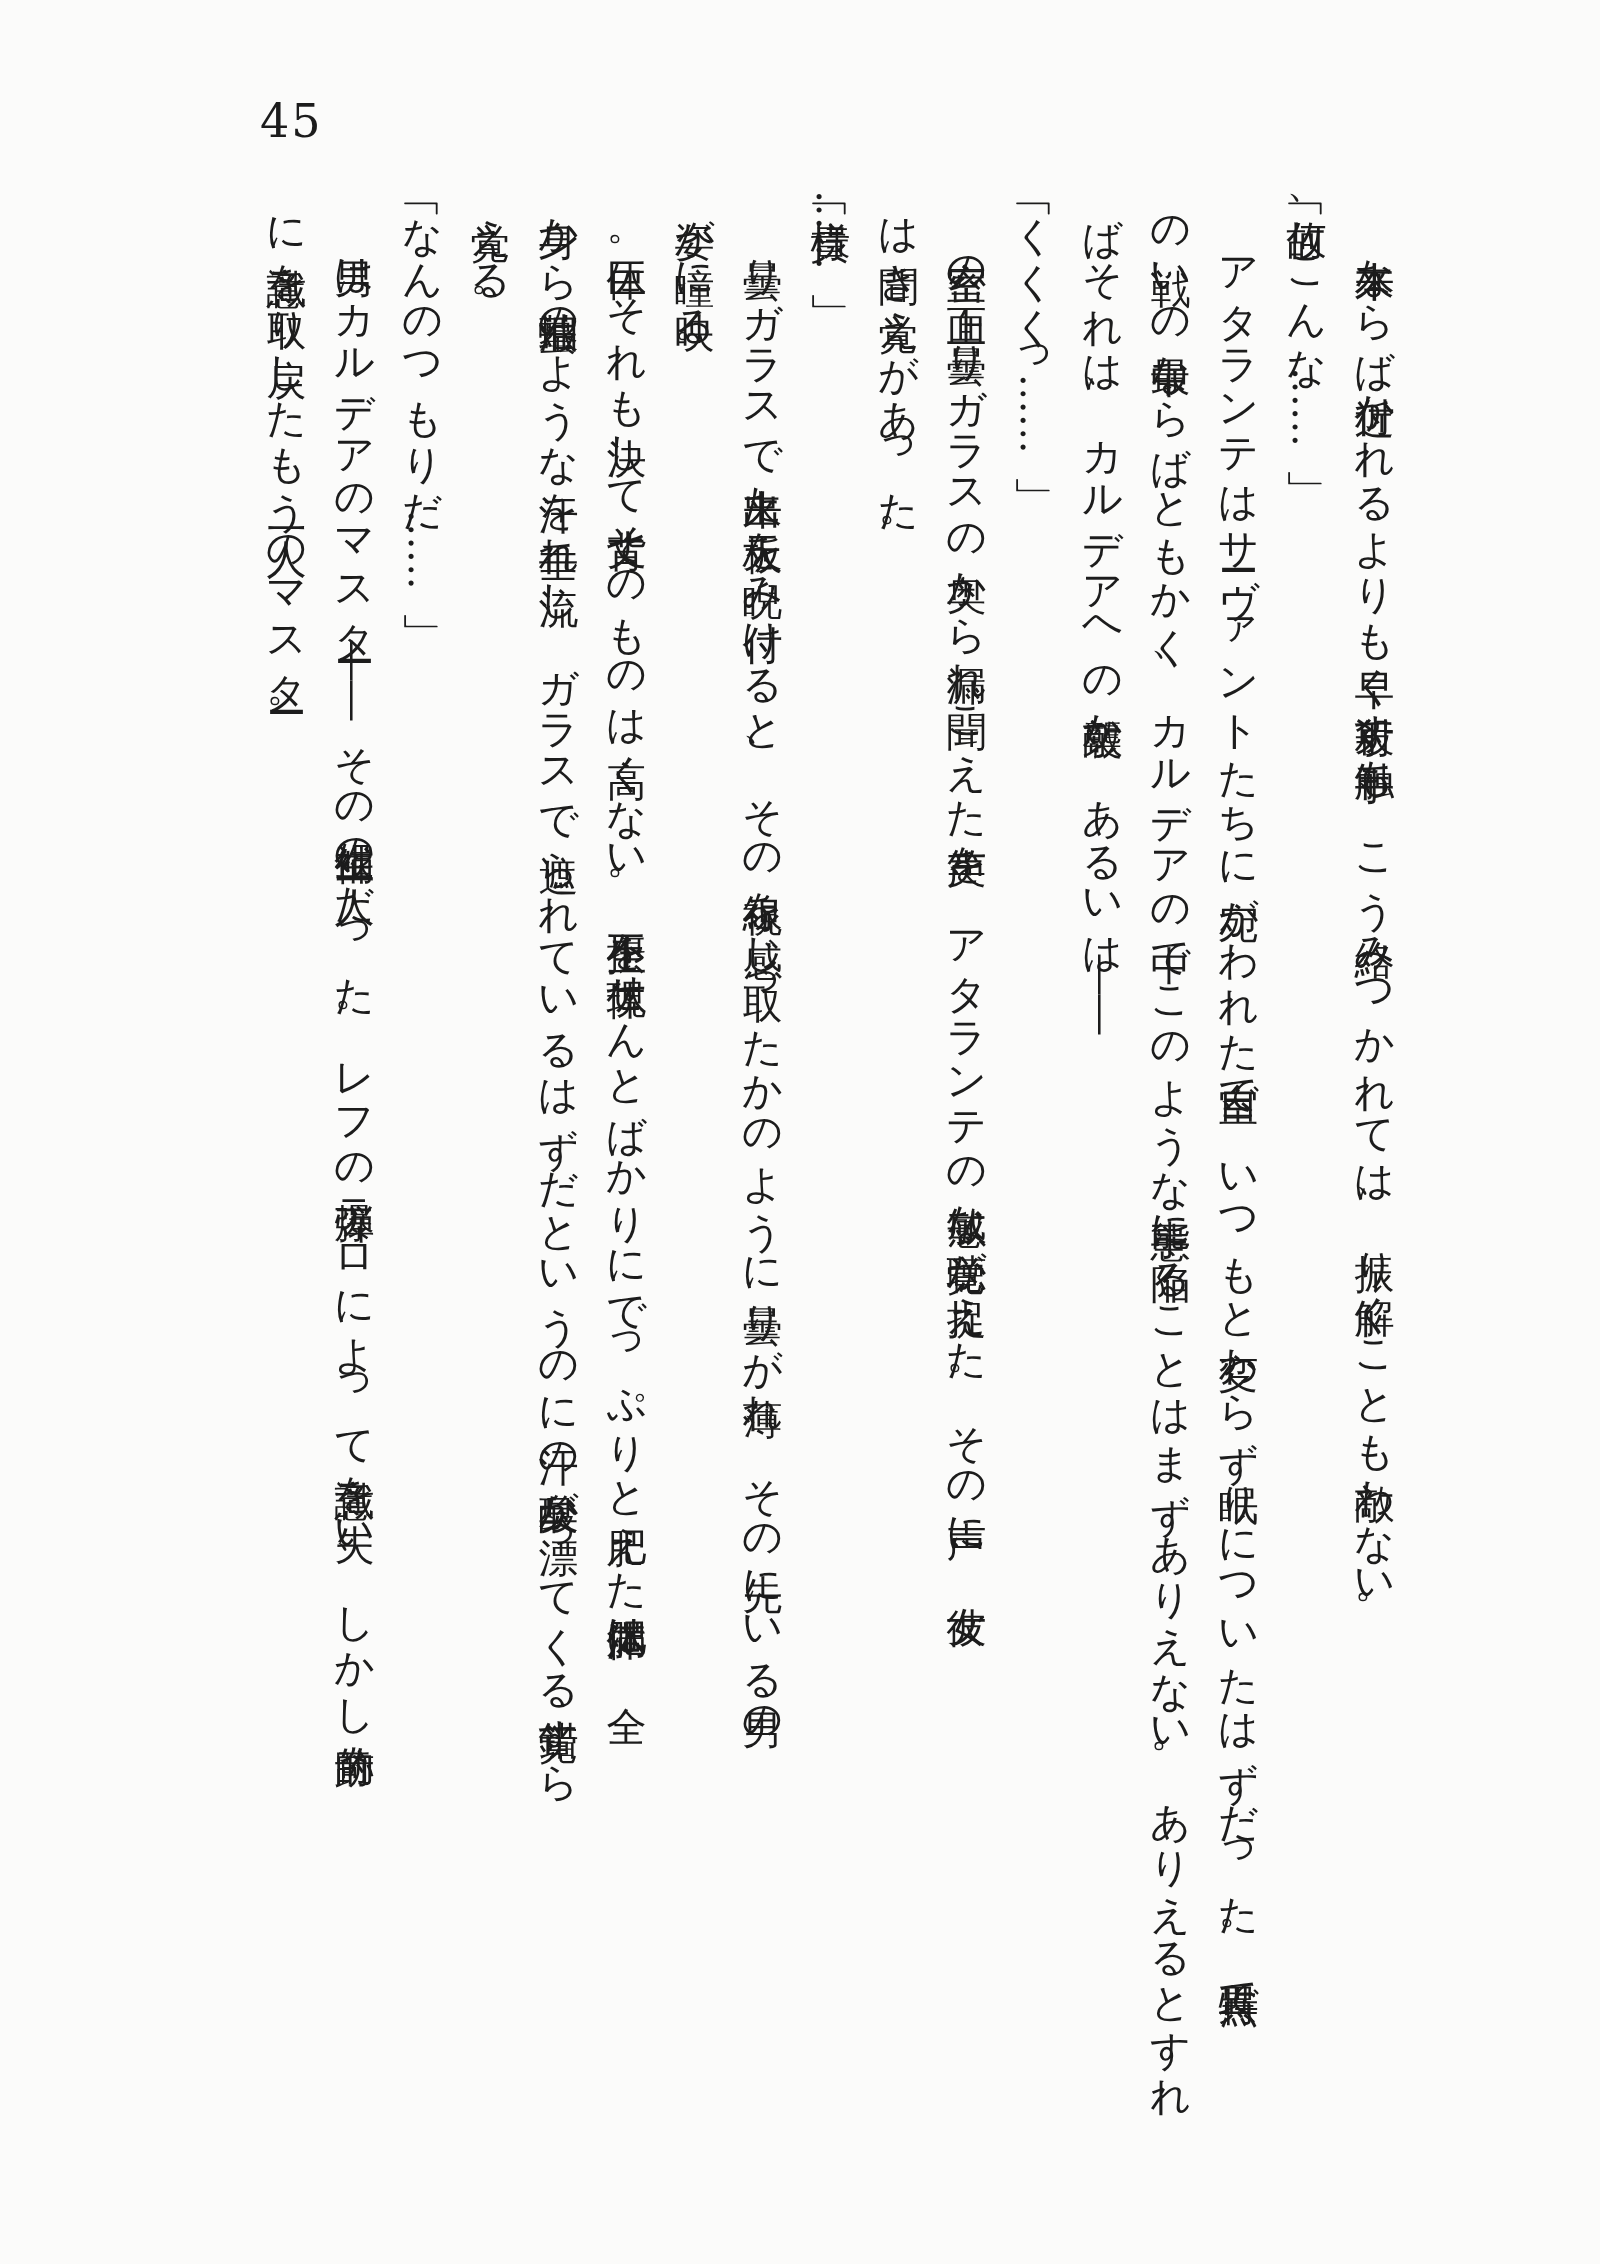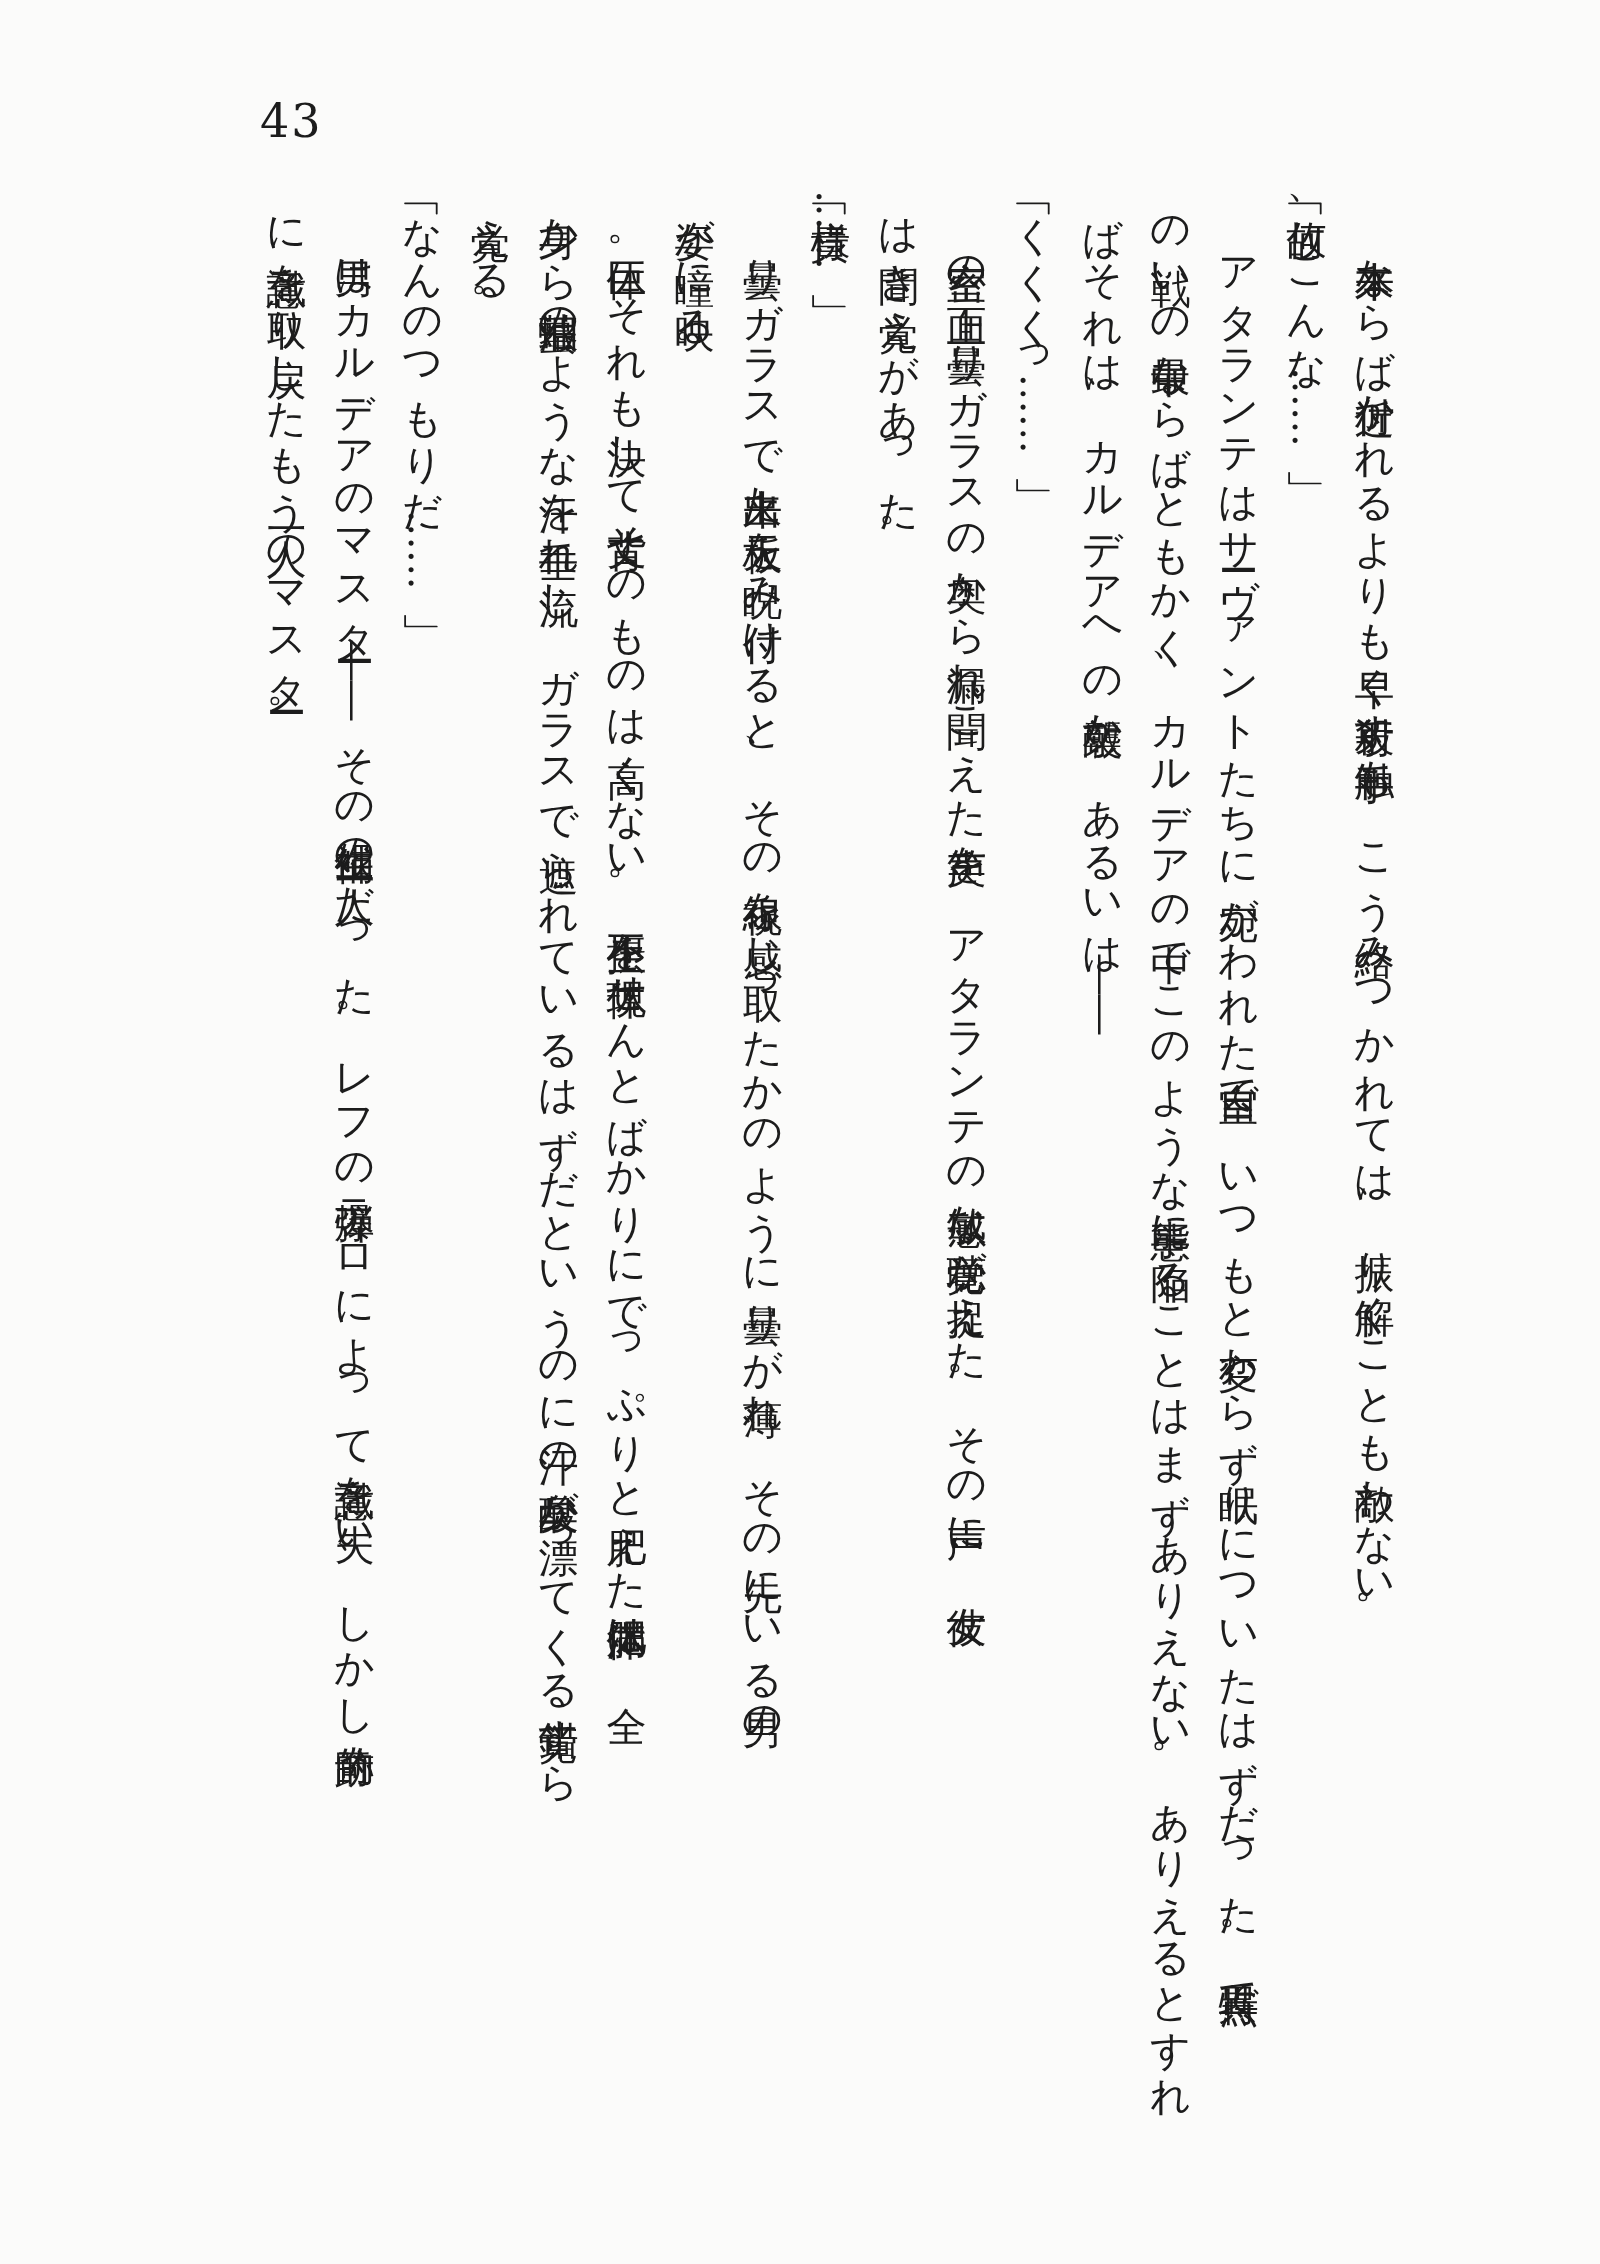--- a/index.html
+++ b/index.html
@@ -42,21 +42,21 @@
     letter-spacing: 0;
   }
   .text-line.indent {
     text-indent: 1em;
   }
 </style>
 </head>
 <body>
 
 <div class="page">
-  <div class="page-number">43</div>
+  <div class="page-number">45</div>
 
   <div class="text-block">
       <p class="text-line indent">本来ならば近付かれるよりも早く射殺す触手も、こう絡みつかれては、振り解くことも敵わない。</p>
       <p class="text-line">「何故、こんな……」</p>
       <p class="text-line indent">アタランテはサーヴァントたちに宛がわれた自室で、いつもと変わらず眠りについたはずだった。特異点で</p>
       <p class="text-line">の戦いの最中ならばともかく、カルデアの中でこのような事態に陥ることはまずありえない。ありえるとすれ</p>
       <p class="text-line">ばそれは、カルデアへの敵襲か、あるいは――</p>
       <p class="text-line">「くくくっ……」</p>
       <p class="text-line indent">密室の上面、曇りガラスの奥から漏れ聞こえた笑声を、アタランテの敏感な聴覚が捉えた。その声に、彼女</p>
       <p class="text-line">は聞き覚えがあった。</p>

